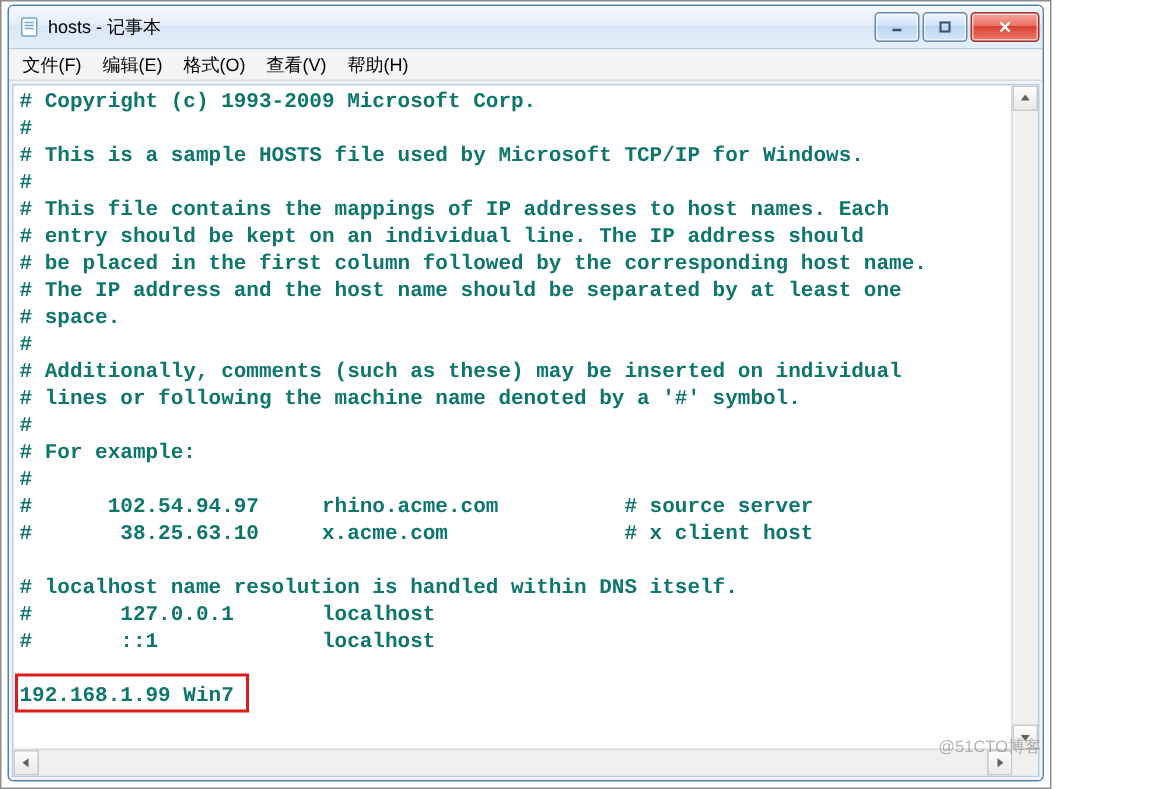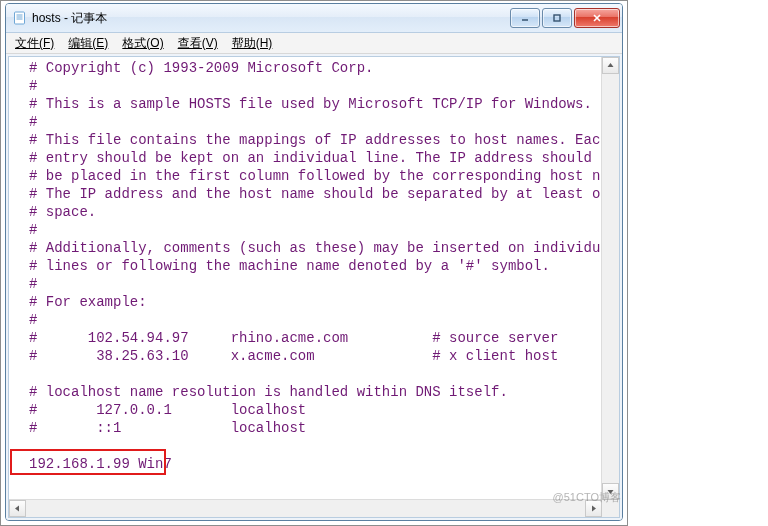--- a/index.html
+++ b/index.html
@@ -6,21 +6,21 @@
     margin: 0;
     padding: 0;
     width: 768px;
     height: 526px;
     font-family: "Microsoft YaHei", "Segoe UI", Tahoma, sans-serif;
     background: #ffffff;
     overflow: hidden;
   }
   .outer-border {
     box-sizing: border-box;
-    width: 628px;
+    width: 701px;
     height: 526px;
     border: 1px solid #8d8d8d;
     position: relative;
     background: #fff;
   }
   .window {
     position: absolute;
     left: 4px;
     top: 2px;
     right: 4px;
@@ -87,46 +87,46 @@
     background: #f4f4f4;
     border-bottom: 1px solid #d8d8d8;
     display: flex;
     align-items: center;
     padding: 0 2px;
     font-size: 12px;
     color: #000;
   }
   .menu-item {
     padding: 11px 7px;
-    text-decoration: underline;
   }
   .client-wrap {
     flex: 1 1 auto;
     position: relative;
     display: flex;
     padding: 2px;
     background: #eef3f9;
   }
   .client-inner {
     flex: 1 1 auto;
     border: 1px solid #b9cde0;
     background: #ffffff;
     position: relative;
     overflow: hidden;
   }
   .text-area {
     position: absolute;
     inset: 0;
-    padding: 2px 20px;
+    padding: 2px 4px;
     font-family: "SimSun", "NSimSun", "MS Gothic", "Courier New", monospace;
     font-size: 14px;
     line-height: 18px;
     white-space: pre;
-    color: #701a75;
-    overflow: hidden;
+    color: #0f766e;
+    overflow: hidden;
+    font-weight: bold;
   }
   .scrollbar-v {
     position: absolute;
     top: 0;
     right: 0;
     bottom: 17px;
     width: 17px;
     background: #f0f0f0;
     border-left: 1px solid #dcdcdc;
     display: flex;

